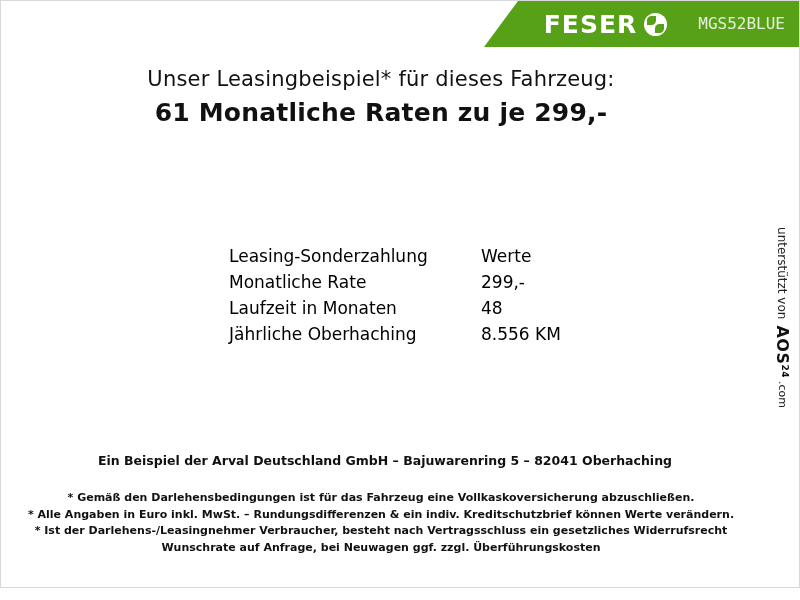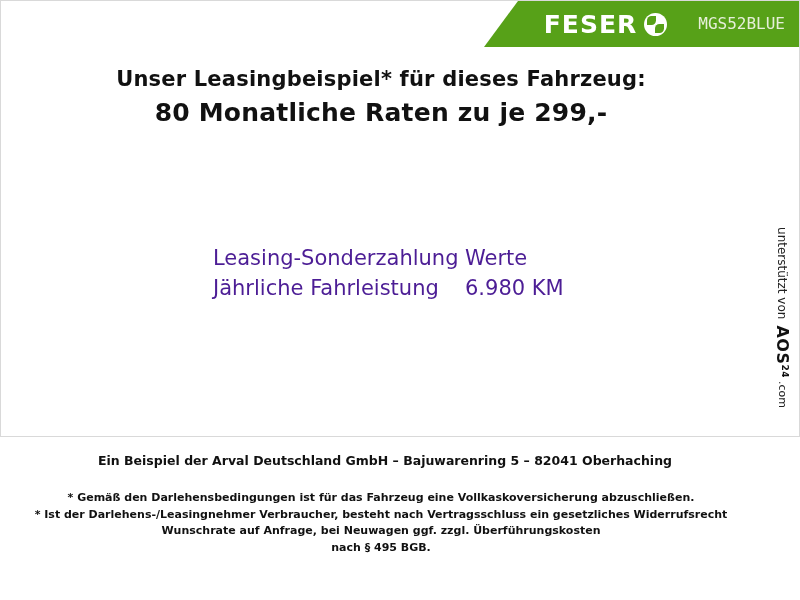--- a/index.html
+++ b/index.html
@@ -11,21 +11,21 @@
     height: 600px;
     background: #ffffff;
     font-family: "DejaVu Sans", sans-serif;
     color: #1a1a1a;
     overflow: hidden;
     position: relative;
   }
   .page {
     position: relative;
     width: 800px;
-    height: 437px;
+    height: 588px;
     border: 1px solid #d9d9d9;
     box-sizing: border-box;
   }
 
   
   .header-banner {
     position: absolute;
     top: 0;
     right: 0;
     height: 46px;
@@ -101,39 +101,39 @@
   
   .title-block {
     position: absolute;
     top: 66px;
     left: 0;
     width: 760px;
     text-align: center;
   }
   .title-line-1 {
     font-size: 21px;
-    font-weight: bold;
+    font-weight: normal;
     color: #111111;
     letter-spacing: 0.2px;
   }
   .title-line-2 {
     font-size: 25px;
     font-weight: bold;
     color: #111111;
     margin-top: 7px;
     letter-spacing: 0.2px;
   }
 
   
   .spec-table {
     position: absolute;
     top: 245px;
-    left: 212px;
-    font-size: 21px;
-    color: #4c1d95;
+    left: 228px;
+    font-size: 17px;
+    color: #000000;
     border-collapse: collapse;
   }
   .spec-table td {
     padding: 0 0 6px 0;
     vertical-align: top;
     white-space: nowrap;
   }
   .spec-label {
     width: 252px;
   }
@@ -215,50 +215,58 @@
   <div class="header-banner">
     <div class="brand">
       <span class="brand-word">FESER</span>
       <span class="brand-mark"></span>
       <span class="brand-model">MGS52BLUE</span>
     </div>
   </div>
 
   <div class="title-block">
     <div class="title-line-1">Unser Leasingbeispiel* für dieses Fahrzeug:</div>
-    <div class="title-line-2">80 Monatliche Raten zu je 299,-</div>
+    <div class="title-line-2">61 Monatliche Raten zu je 299,-</div>
   </div>
 
   <table class="spec-table">
     <tbody>
       <tr>
         <td class="spec-label">Leasing-Sonderzahlung</td>
         <td class="spec-value">Werte</td>
       </tr>
       <tr>
-        <td class="spec-label">Jährliche Fahrleistung</td>
-        <td class="spec-value">6.980 KM</td>
+        <td class="spec-label">Monatliche Rate</td>
+        <td class="spec-value">299,-</td>
+      </tr>
+      <tr>
+        <td class="spec-label">Laufzeit in Monaten</td>
+        <td class="spec-value">48</td>
+      </tr>
+      <tr>
+        <td class="spec-label">Jährliche Oberhaching</td>
+        <td class="spec-value">8.556 KM</td>
       </tr>
     </tbody>
   </table>
 
   <div class="vertical-credit">
     <div class="vertical-credit-inner">
       <span class="vc-text">unterstützt von</span>
       <span class="vc-logo">
         <span>AOS</span>
           <span class="sup">24</span>
       </span>
       <span class="vc-dotcom">.com</span>
     </div>
   </div>
 
   <div class="footer">
     <div class="footer-lessor">Ein Beispiel der Arval Deutschland GmbH – Bajuwarenring 5 – 82041 Oberhaching</div>
     <div class="footer-notes">
       <div>* Gemäß den Darlehensbedingungen ist für das Fahrzeug eine Vollkaskoversicherung abzuschließen.</div>
+      <div>* Alle Angaben in Euro inkl. MwSt. – Rundungsdifferenzen &amp; ein indiv. Kreditschutzbrief können Werte verändern.</div>
       <div>* Ist der Darlehens-/Leasingnehmer Verbraucher, besteht nach Vertragsschluss ein gesetzliches Widerrufsrecht</div>
       <div>Wunschrate auf Anfrage, bei Neuwagen ggf. zzgl. Überführungskosten</div>
-      <div>nach § 495 BGB.</div>
     </div>
   </div>
 
 </div>
 
 </body></html>

